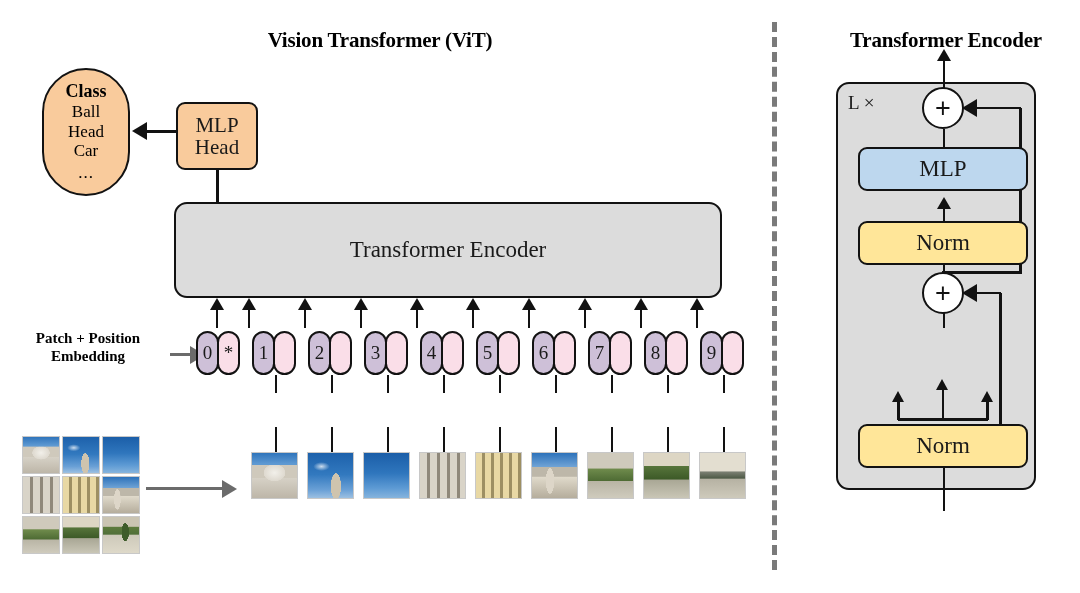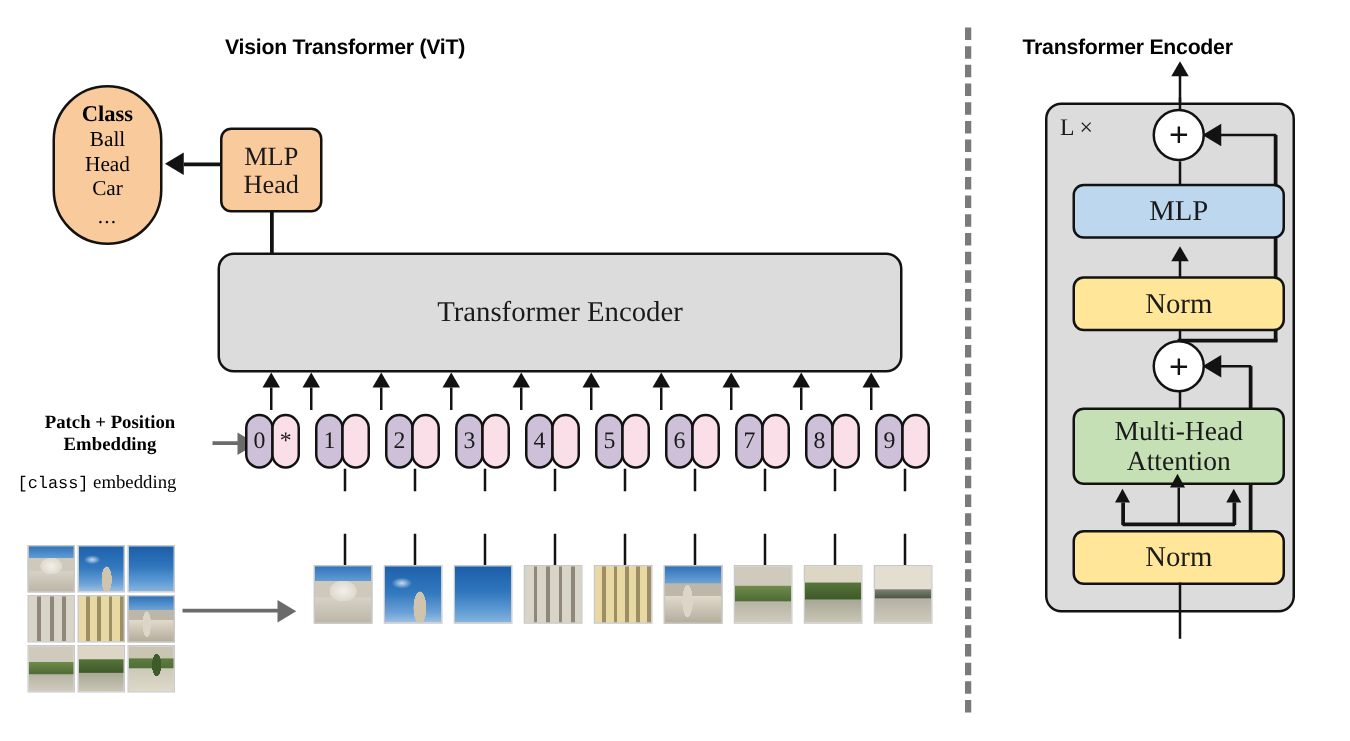--- a/index.html
+++ b/index.html
@@ -16,25 +16,25 @@
     position: relative;
     width: 1080px;
     height: 593px;
     overflow: hidden;
     background: #ffffff;
   }
   .abs { position: absolute; }
 
   
   .title {
-    font-family: Liberation Sans, sans-serif;
+    font-family: Liberation Serif, serif;
     font-weight: bold;
-    font-size: 17px;
+    font-size: 21px;
     letter-spacing: -0.2px;
-    text-align: left;
+    text-align: center;
     white-space: nowrap;
     color: #000;
   }
 
   
   .box {
     box-sizing: border-box;
     border: 2.6px solid #121212;
     border-radius: 9px;
     display: flex;
@@ -282,23 +282,20 @@
     <div class="abs arrow-up" style="left:210px; top:298px;"></div>
   </div>
 
   <div class="abs label-bold" style="left:8px; top:330px; width:160px;">Patch + Position
 Embedding</div>
 
   <div class="abs hline-gray" style="left:170px; top:353px; width:22px;"></div>
   <div class="abs arrow-right-gray" style="left:190px; top:346px;"></div>
 
   <div class="abs label-note" style="left:14px; top:377px; width:180px;">
-    <div>
-      <span class="mono">[class]</span><span> embedding</span>
-    </div>
   </div>
 
   <div class="token-pair" style="left:196px; top:331px;">
     <div class="tok tok-pos" style="width:23px; height:44px;">
         <span>0</span>
       </div>
     <div class="tok tok-patch" style="width:23px; height:44px; margin-left:-2px;">
         <span>*</span>
       </div>
   </div>
@@ -455,24 +452,20 @@
 
   <div class="abs" style="left:0; top:0; width:1080px; height:593px; pointer-events:none;">
     <div class="abs hline" style="left:942px; top:463px; width:60px;"></div>
     <div class="abs vline" style="left:999.4px; top:293px; height:171px;"></div>
     <div class="abs hline" style="left:968px; top:291.7px; width:33px;"></div>
     <div class="abs arrow-left" style="left:962px; top:284px;"></div>
   </div>
 
   <div class="abs vline" style="left:942.7px; top:313px; height:15px;"></div>
 
-  <div class="abs box" style="left:858px; top:326px; width:170px; height:62px; background:#c5e0b4; font-size:22px; flex-direction:column;">
-    <div>Multi-Head</div>
-    <div>Attention</div>
-  </div>
 
   <div class="abs" style="left:0; top:0; width:1080px; height:593px; pointer-events:none;">
 
     <div class="abs hline" style="left:898px; top:418px; width:90px;"></div>
 
     <div class="abs vline" style="left:897px; top:402px; height:18px;"></div>
     <div class="abs arrow-up-sm" style="left:892px; top:391px;"></div>
 
     <div class="abs vline" style="left:941.7px; top:390px; height:30px;"></div>
     <div class="abs arrow-up-sm" style="left:936px; top:379px;"></div>

